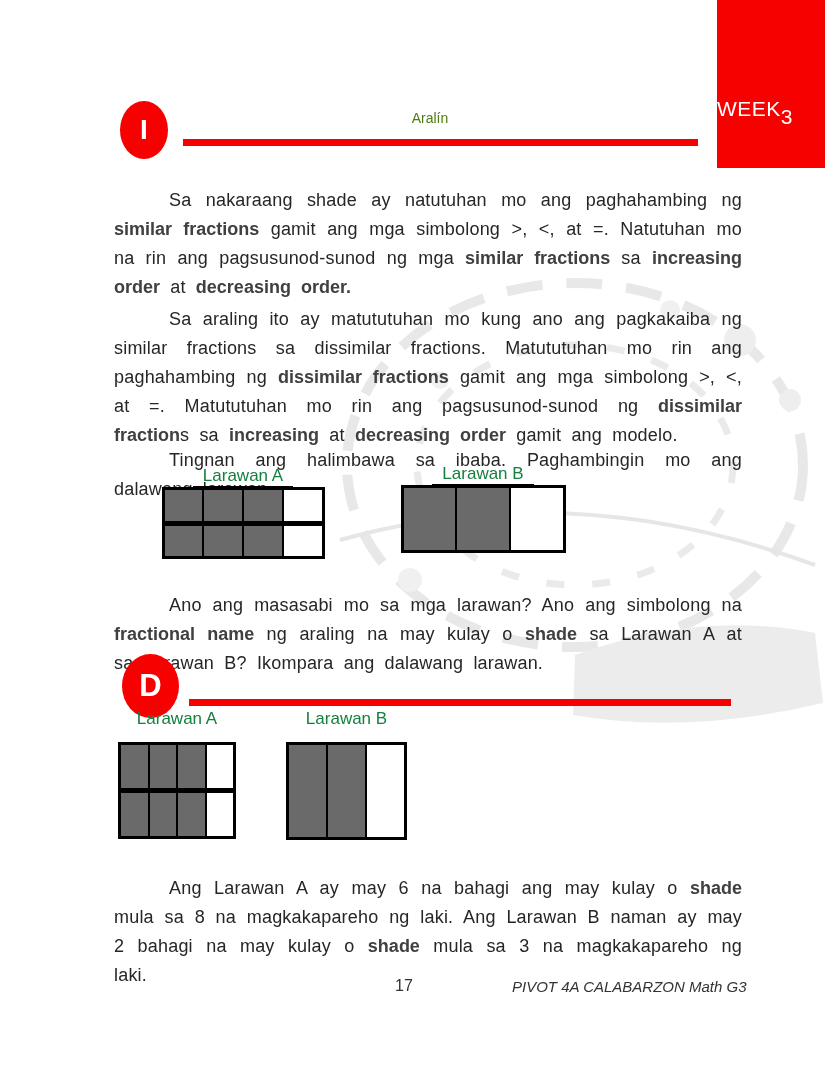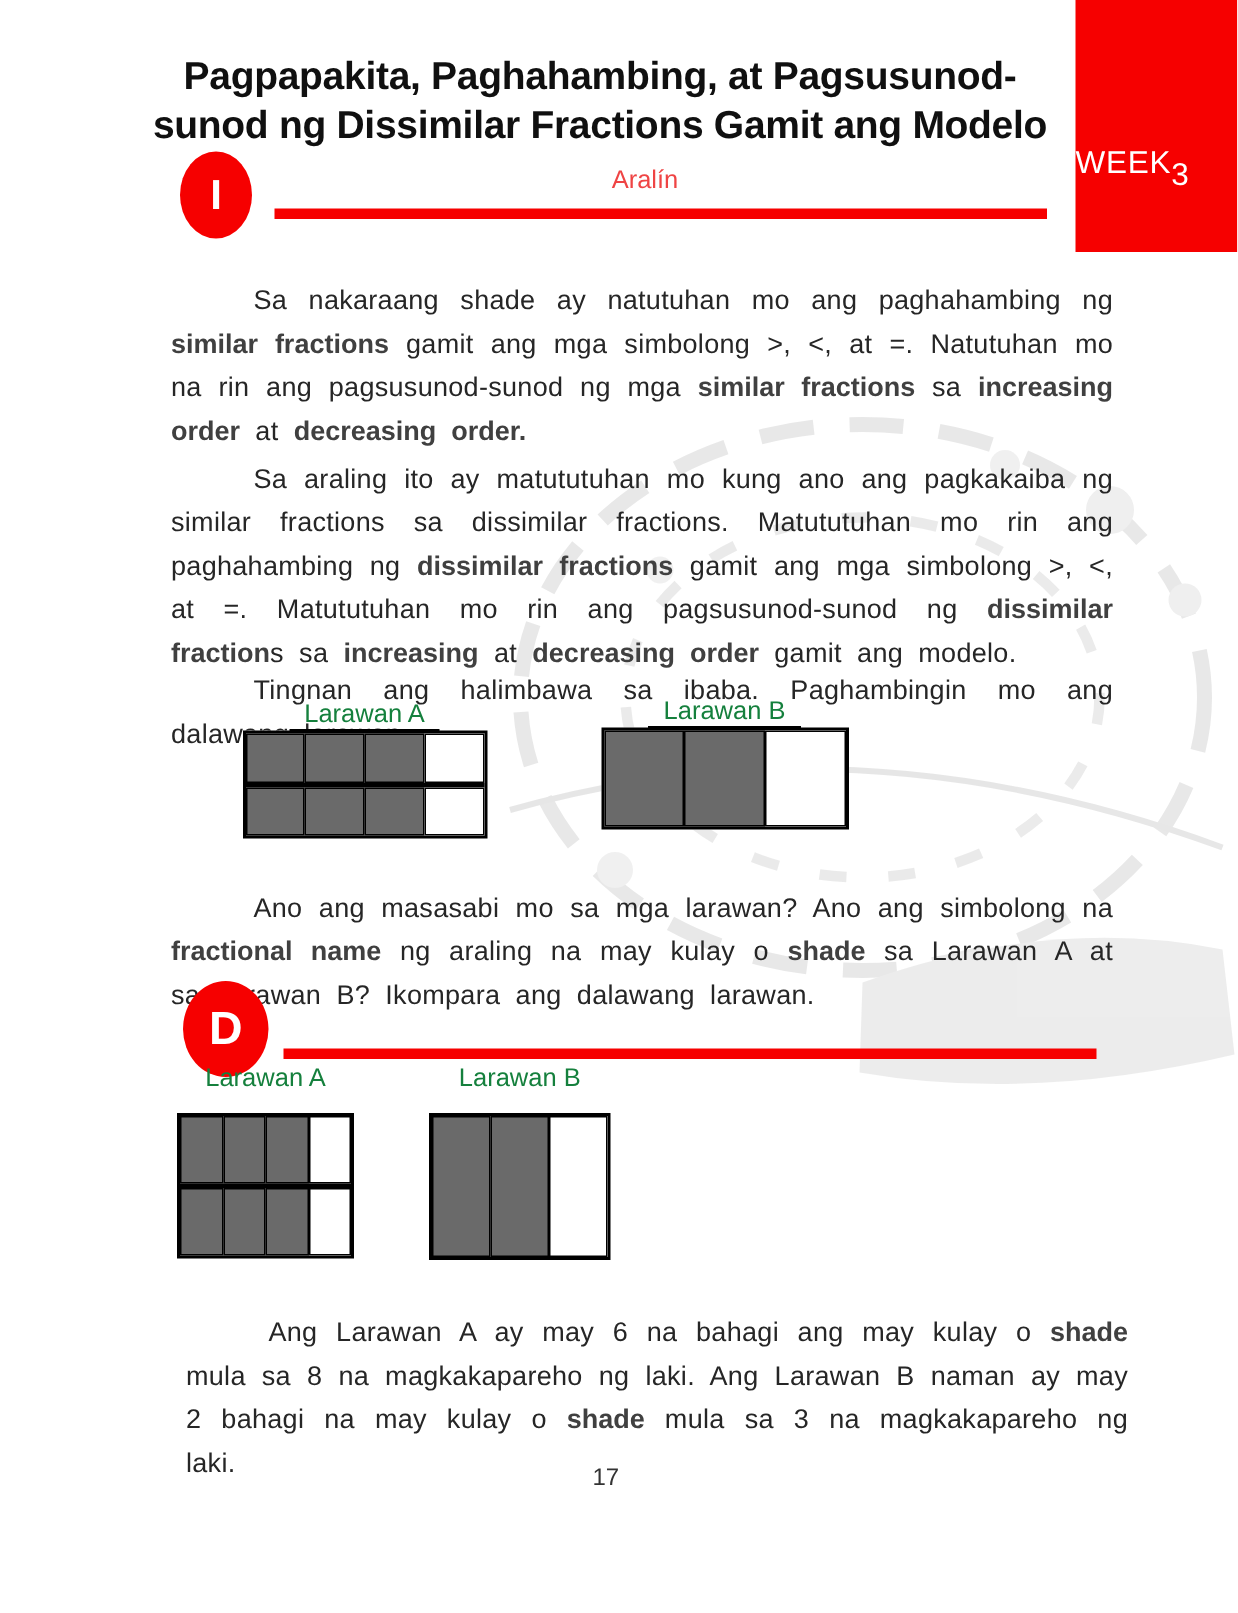--- a/index.html
+++ b/index.html
@@ -15,42 +15,42 @@
     position:absolute;left:717px;top:0;width:108px;height:168px;background:var(--accent,#f60000);
     display:flex;flex-direction:row;align-items:center;padding-top:50px;box-sizing:border-box;
     color:#ffffff;font-size:21px;letter-spacing:.5px;z-index:2;
   }
   .week-box .wk2{margin-top:16px;}
   
   .title{
     left:85px;top:34px;width:630px;text-align:center;font-weight:bold;color:#101010;
     font-size:26px;line-height:33px;letter-spacing:-.2px;z-index:1;
   }
-  .subtitle{left:85px;top:110px;width:690px;text-align:center;font-size:17px;color:#ef4444;z-index:1;}
+  .subtitle{left:85px;top:110px;width:690px;text-align:center;font-size:14px;color:#4d7c0f;z-index:1;}
   
   .marker{
     border-radius:50%;background:var(--accent,#f60000);display:flex;align-items:center;justify-content:center;
     color:#ffffff;font-weight:bold;z-index:1;
   }
   .marker-i{left:120px;top:101px;width:48px;height:58px;font-size:28px;}
   .marker-d{left:122px;top:654px;width:57px;height:64px;font-size:31px;}
   .rule{background:var(--accent,#f60000);z-index:1;}
   .rule-i{left:183px;top:139px;width:515px;height:7px;}
   .rule-d{left:189px;top:699px;width:542px;height:7px;}
   
   .para{
     font-size:18px;line-height:29px;text-align:justify;word-spacing:5px;letter-spacing:.2px;
     text-indent:55px;color:#262626;z-index:1;
   }
   .para .b{font-weight:bold;color:#404040;letter-spacing:0;}
   #p1{left:114px;top:168px;width:628px;}
   #p2{left:114px;top:287px;width:628px;}
   #p3{left:114px;top:428px;width:628px;}
   #p4{left:114px;top:573px;width:628px;}
-  #p5{left:114px;top:856px;width:628px;margin-left:10px;}
+  #p5{left:114px;top:856px;width:628px;}
   
   .fig{z-index:1;}
   .fig-label{font-size:17px;text-align:center;color:#15803d;white-space:nowrap;}
   .fig-label.underlined span{border-bottom:2px solid #000;padding:0 10px 1px 10px;}
   .fgrid{display:flex;flex-direction:column;border:2px solid #000;box-sizing:border-box;background:#fff;margin:0 auto;}
   .grid-row{display:flex;flex:1;}
   .grid-row.thick-top{border-top:3px solid #000;}
   .grid-cell{flex:1;border:1px solid #000;box-sizing:border-box;background:#fff;}
   .grid-cell.shaded{background:var(--shade,#6a6a6a);}
   .fig-example-a{left:158px;top:466px;width:170px;}
@@ -87,24 +87,20 @@
     <circle cx="120" cy="130" r="9" fill="#dcdcdc"></circle>
     <circle cx="90" cy="330" r="12" fill="#dcdcdc"></circle>
     <circle cx="350" cy="60" r="10" fill="#dcdcdc"></circle>
   </svg>
 
   <div class="week-box">
     <span class="wk1">WEEK</span>
     <span class="wk2">3</span>
   </div>
 
-  <div class="abs title">
-    <div>Pagpapakita, Paghahambing, at Pagsusunod-</div>
-    <div>sunod ng Dissimilar Fractions Gamit ang Modelo</div>
-  </div>
   <div class="abs subtitle">Aralín</div>
 
   <div class="abs marker marker-i">
     <span>I</span>
   </div>
   <div class="abs rule rule-i"></div>
 
   <p class="abs para" id="p1"><span>Sa nakaraang shade ay natutuhan mo ang paghahambing ng </span><span class="b">similar fractions</span><span> gamit ang mga simbolong &gt;, &lt;, at =. Natutuhan mo na rin ang pagsusunod-sunod ng mga </span><span class="b">similar fractions</span><span> sa </span><span class="b">increasing order</span><span> at </span><span class="b">decreasing order.</span></p>
   <p class="abs para" id="p2"><span>Sa araling ito ay matututuhan mo kung ano ang pagkakaiba ng similar fractions sa dissimilar fractions. Matututuhan mo rin ang paghahambing ng </span><span class="b">dissimilar fractions</span><span> gamit ang mga simbolong &gt;, &lt;, at =. Matututuhan mo rin ang pagsusunod-sunod ng </span><span class="b">dissimilar fraction</span><span>s sa </span><span class="b">increasing</span><span> at </span><span class="b">decreasing order</span><span> gamit ang modelo.</span></p>
   <p class="abs para" id="p3"><span>Tingnan ang halimbawa sa ibaba. Paghambingin mo ang dalawang larawan.</span></p>
@@ -180,14 +176,15 @@
               <div class="grid-cell"></div>
             </div>
           </div>
       </div>
     </div>
   </div>
 
   <p class="abs para" id="p5"><span>Ang Larawan A ay may 6 na bahagi ang may kulay o </span><span class="b">shade</span><span> mula sa 8 na magkakapareho ng laki. Ang Larawan B naman ay may 2 bahagi na may kulay o </span><span class="b">shade</span><span> mula sa 3 na magkakapareho ng laki.</span></p>
 
   <div class="abs page-number">17</div>
+  <div class="abs footer-source">PIVOT 4A CALABARZON Math G3</div>
 
 </div>
 
 </body></html>

